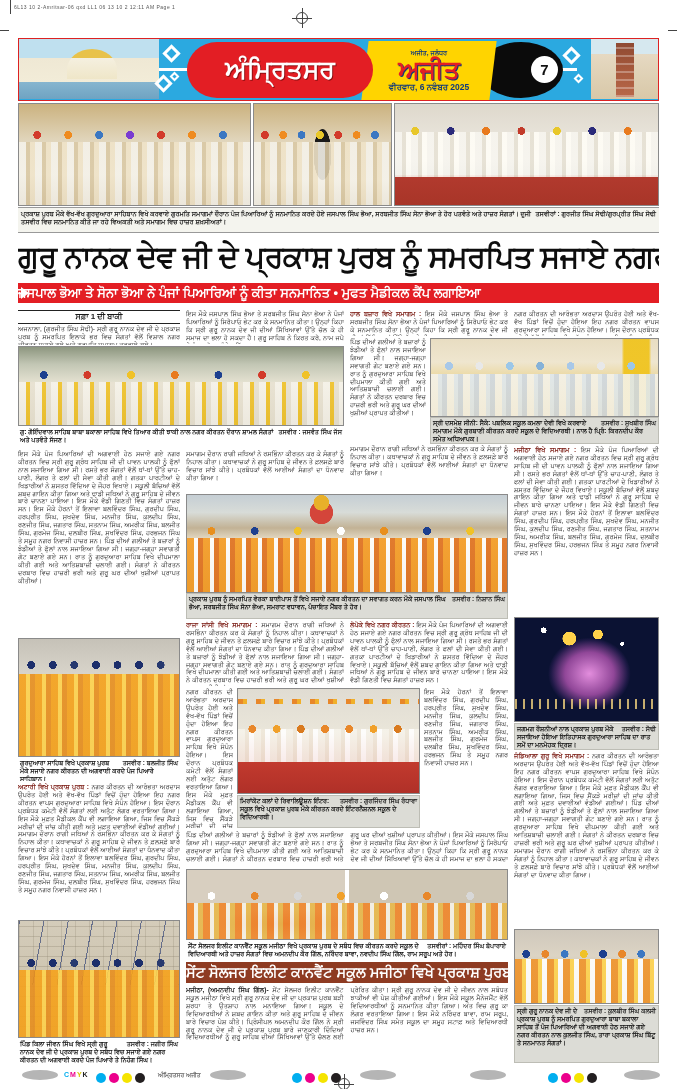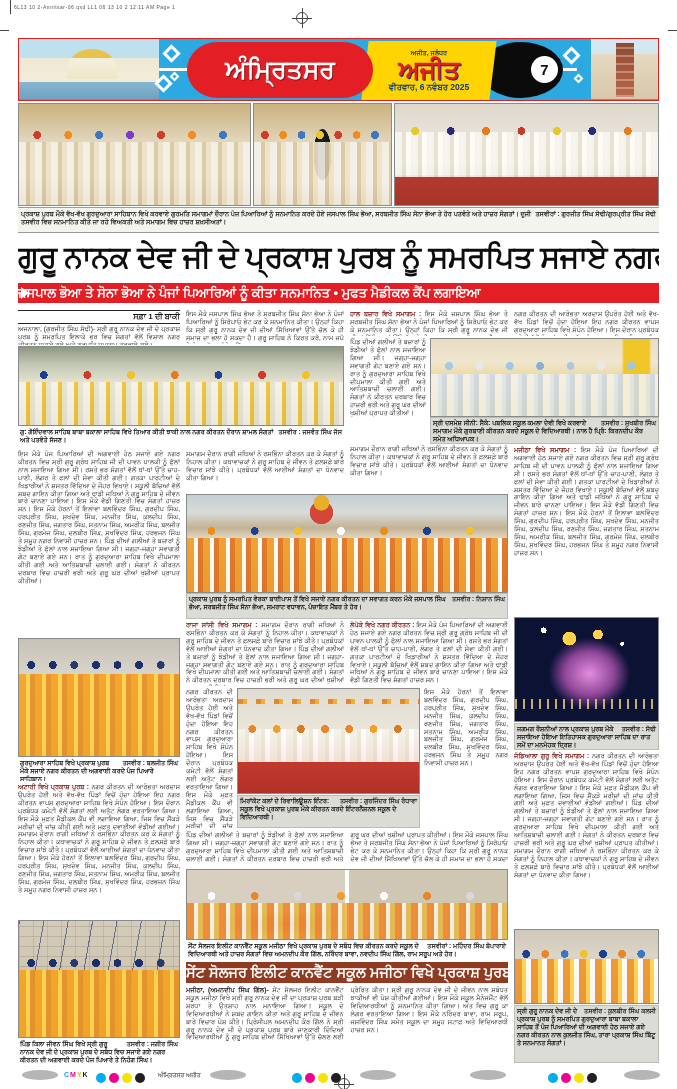--- a/index.html
+++ b/index.html
@@ -118,21 +118,21 @@
     font-size:6.5px;line-height:8px;font-weight:bold;padding:2px 3px;overflow:hidden;}
   .cap{font-size:6.4px;line-height:8px;font-weight:bold;color:#111;padding:1px 2px;overflow:hidden;background:#fff;}
   .cap.gray{background:#dcdcd6;border:1px solid #bdbdb5;}
   .credit{float:right;font-weight:bold;color:#222;padding-left:4px;}
   .headline{font-size:30px;line-height:45px;font-weight:bold;color:#0d0d0d;text-align:center;
     white-space:nowrap;overflow:hidden;letter-spacing:-.5px;}
   .subhead{background:#e31e24;color:#fff;font-weight:bold;font-size:13px;line-height:20px;
     text-align:left;white-space:nowrap;overflow:hidden;}
   .subhead .arrow{position:absolute;left:3px;top:4px;width:0;height:0;
     border-top:6px solid transparent;border-bottom:6px solid transparent;border-left:8px solid #fff;}
-  .contnote{font-size:8px;font-weight:bold;text-align:right;border-top:1px solid #222;
+  .contnote{font-size:8px;font-weight:bold;text-align:center;border-top:1px solid #222;
     border-bottom:1px solid #222;line-height:12px;}
   .txt{font-size:6.5px;line-height:7.9px;text-align:justify;overflow:hidden;color:#222;}
   .txt b.lead{color:#7a1a12;}
   .cols2{column-count:2;column-gap:7px;}
   .brownbar{background:#8e3b22;color:#fff;font-weight:bold;font-size:14.5px;line-height:21px;
     text-align:center;white-space:nowrap;overflow:hidden;}
 
   
   .oval{background:#b5b5b5;border-radius:50%;}
   .dots span{display:inline-block;width:10px;height:10px;border-radius:50%;margin-right:3px;}

